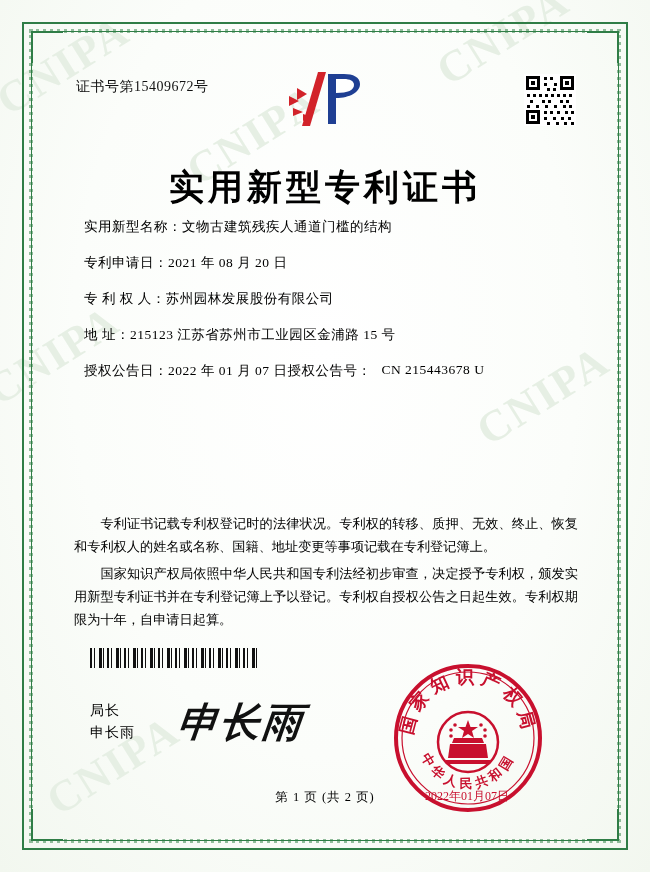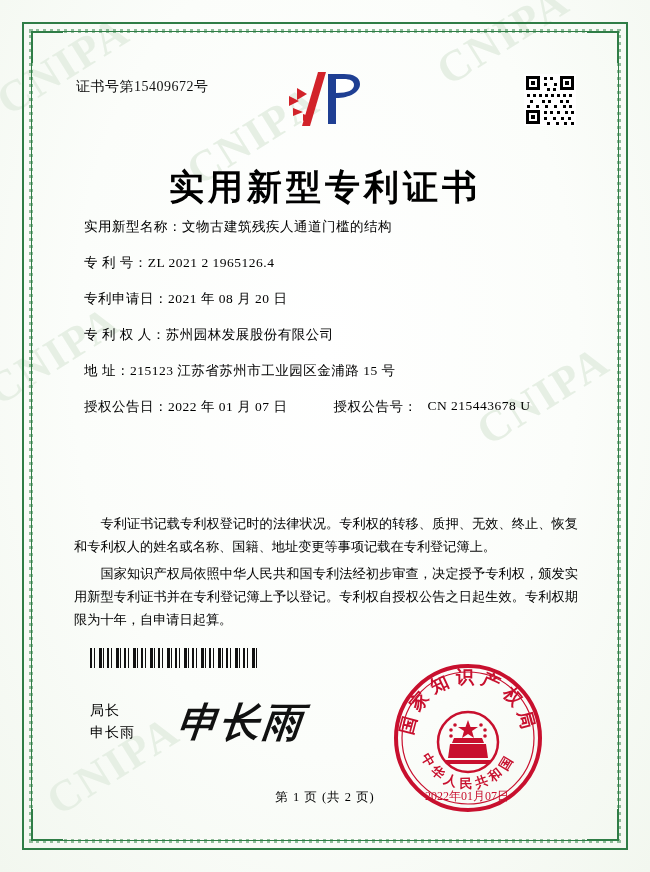--- a/index.html
+++ b/index.html
@@ -137,21 +137,20 @@
     letter-spacing: .5px;
   }
   .field-value {
     flex: 1 1 auto;
     letter-spacing: .5px;
   }
   .field-value.inline-pair {
     display: flex;
   }
   .pair-second-label {
-    margin-left: 46px;
     white-space: pre;
   }
   .pair-second-value {
     margin-left: 10px;
   }
 
   .paragraphs {
     position: absolute;
     top: 462px;
     left: 24px;
@@ -334,24 +333,20 @@
     </div>
 
     <h1 class="title">实用新型专利证书</h1>
 
     <div class="fields">
       <div class="field-row">
         <span class="field-label">实用新型名称：</span>
         <span class="field-value">文物古建筑残疾人通道门槛的结构</span>
       </div>
       <div class="field-row">
-        <span class="field-label">专 利 号：</span>
-        <span class="field-value">ZL 2021 2 1965126.4</span>
-      </div>
-      <div class="field-row">
         <span class="field-label">专利申请日：</span>
         <span class="field-value">2021 年 08 月 20 日</span>
       </div>
       <div class="field-row">
         <span class="field-label">专 利 权 人：</span>
         <span class="field-value">苏州园林发展股份有限公司</span>
       </div>
       <div class="field-row">
         <span class="field-label">地 址：</span>
         <span class="field-value">215123 江苏省苏州市工业园区金浦路 15 号</span>

